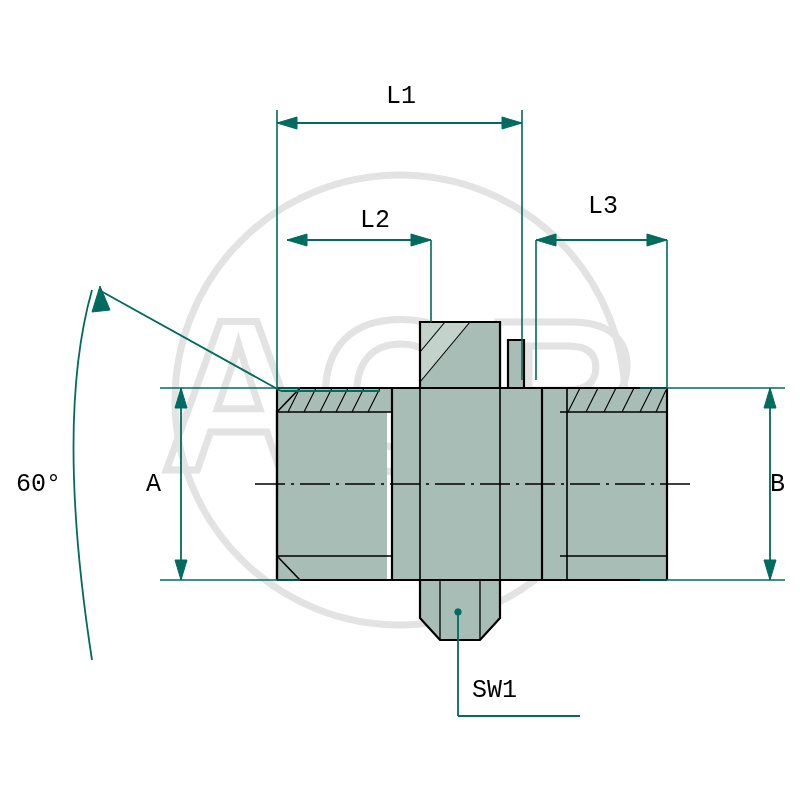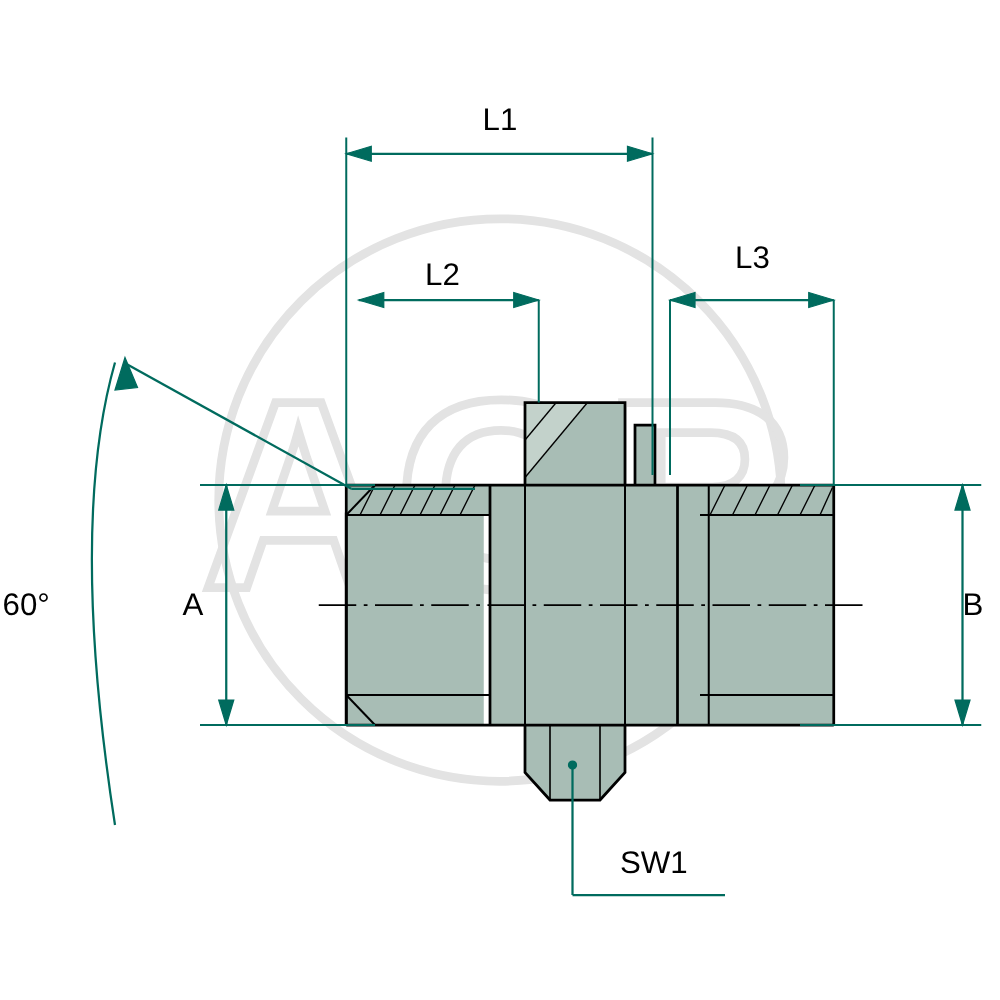--- a/index.html
+++ b/index.html
@@ -19,21 +19,21 @@
   }
   svg.drawing {
     position: absolute;
     left: 0;
     top: 0;
     width: 800px;
     height: 800px;
   }
   .label {
     position: absolute;
-    font-family: Liberation Sans, sans-serif;
+    font-family: Liberation Mono, monospace;
     font-size: 25px;
     color: #000000;
     white-space: nowrap;
   }
 </style>
 </head>
 <body>
 
 <div id="canvas">
 
@@ -175,20 +175,20 @@
         <path d="M 92 290 Q 55 420 92 660" fill="none" stroke="#006b5e" stroke-width="1.8"></path>
         <polygon points="100,286 92,312 110,310" fill="#006b5e"></polygon>
         <path d="M 99 290 L 281 391" fill="none" stroke="#006b5e" stroke-width="1.8"></path>
         <path d="M 281 391 L 380 391" fill="none" stroke="#006b5e" stroke-width="1.8"></path>
       </g>
 
     </g>
   </svg>
 
   <div class="label" style="left:386px; top:82px;">L1</div>
-  <div class="label" style="left:340px; top:206px;">L2</div>
+  <div class="label" style="left:360px; top:206px;">L2</div>
   <div class="label" style="left:588px; top:192px;">L3</div>
   <div class="label" style="left:146px; top:470px;">A</div>
   <div class="label" style="left:770px; top:470px;">B</div>
-  <div class="label" style="left:496px; top:676px;">SW1</div>
-  <div class="label" style="left:2px; top:470px;">60°</div>
+  <div class="label" style="left:472px; top:676px;">SW1</div>
+  <div class="label" style="left:16px; top:470px;">60°</div>
 
 </div>
 
 </body></html>

